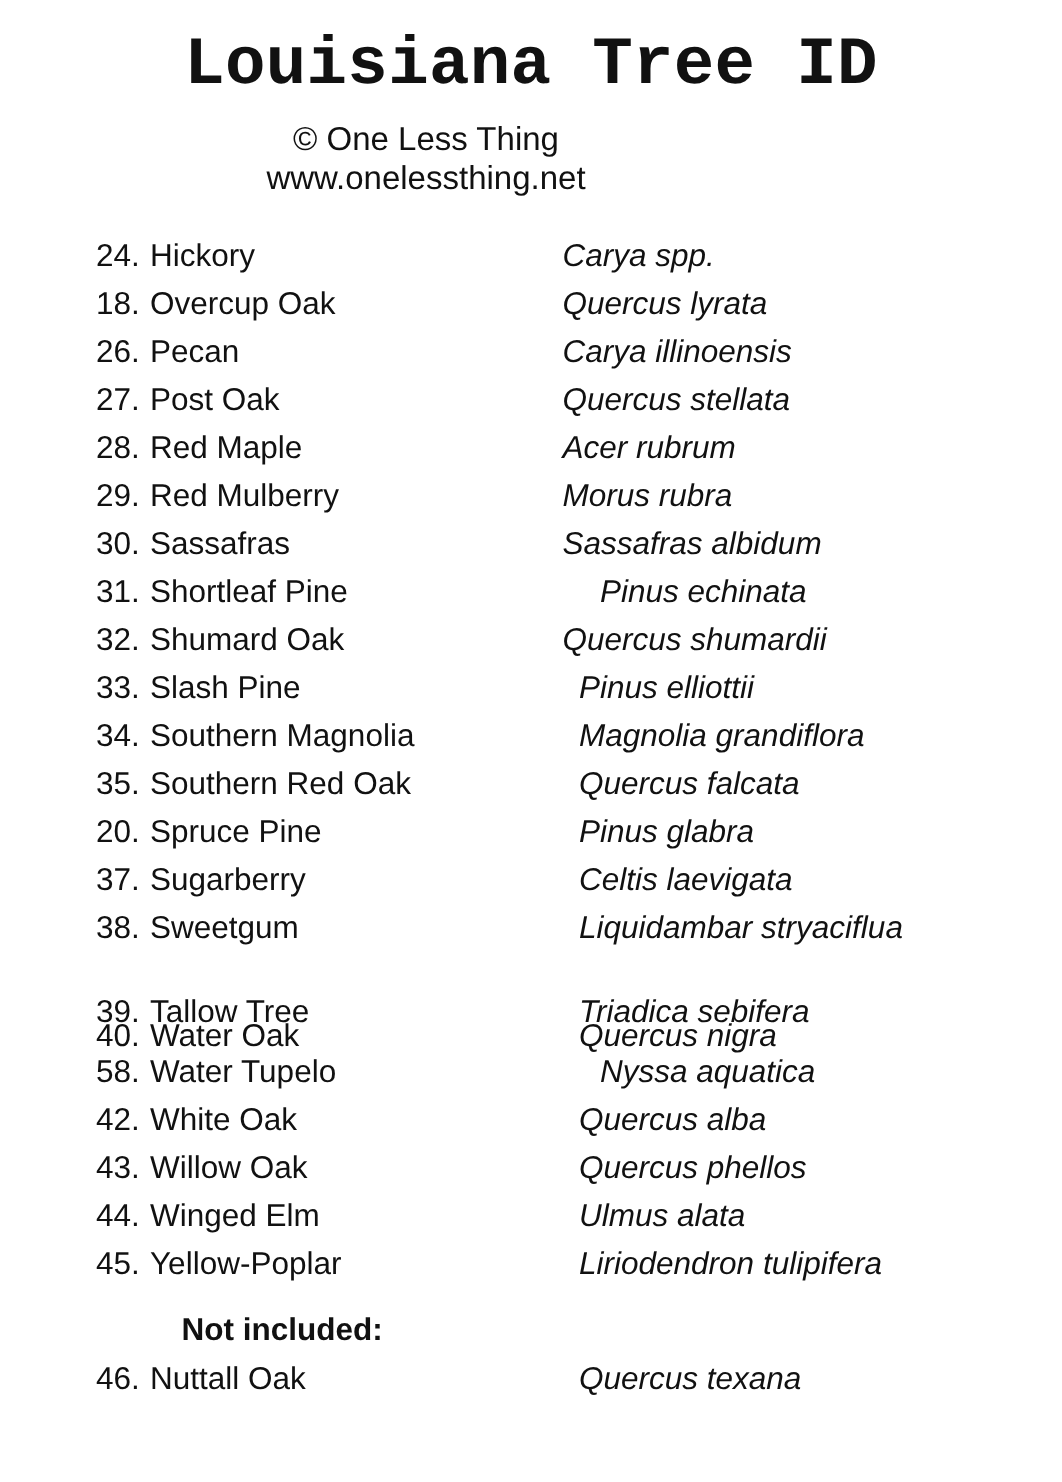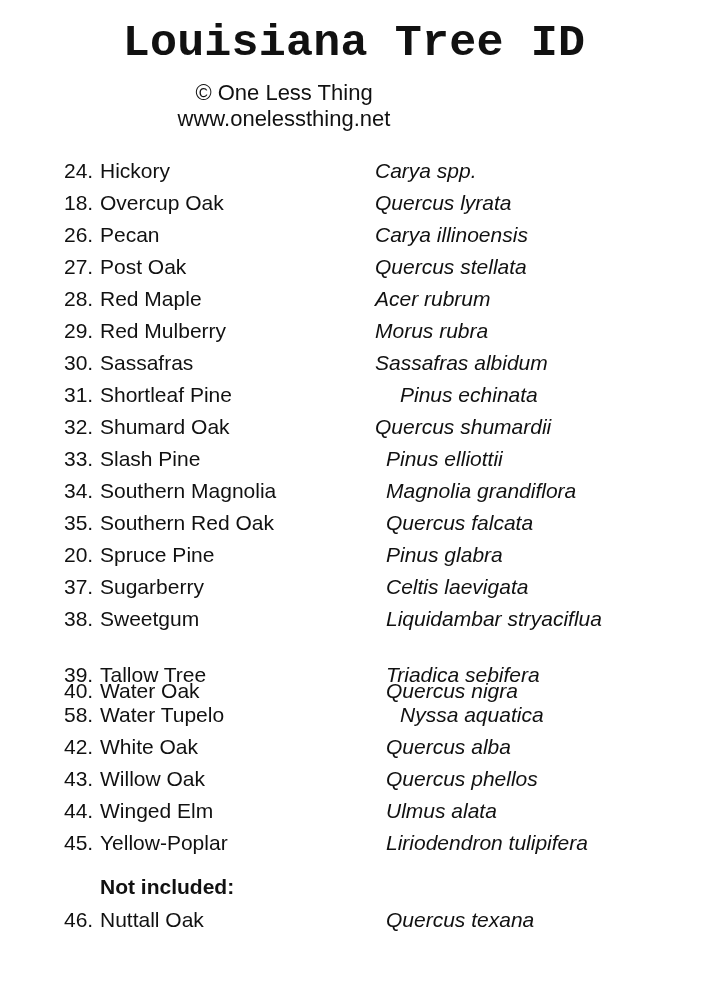--- a/index.html
+++ b/index.html
@@ -187,19 +187,19 @@
     <div class="row" style="top: 640px;">
       <span class="num">44.</span>
       <span class="common">Winged Elm</span>
       <span class="sci i2">Ulmus alata</span>
     </div>
     <div class="row" style="top: 672px;">
       <span class="num">45.</span>
       <span class="common">Yellow-Poplar</span>
       <span class="sci i2">Liriodendron tulipifera</span>
     </div>
-    <div class="section-label" style="top: 716px;">Not included:</div>
+    <div class="section-label" style="top: 716px; margin-left: 21px;">Not included:</div>
     <div class="row" style="top: 749px;">
       <span class="num">46.</span>
       <span class="common">Nuttall Oak</span>
       <span class="sci i2">Quercus texana</span>
     </div>
   </div>
 
 </body></html>

